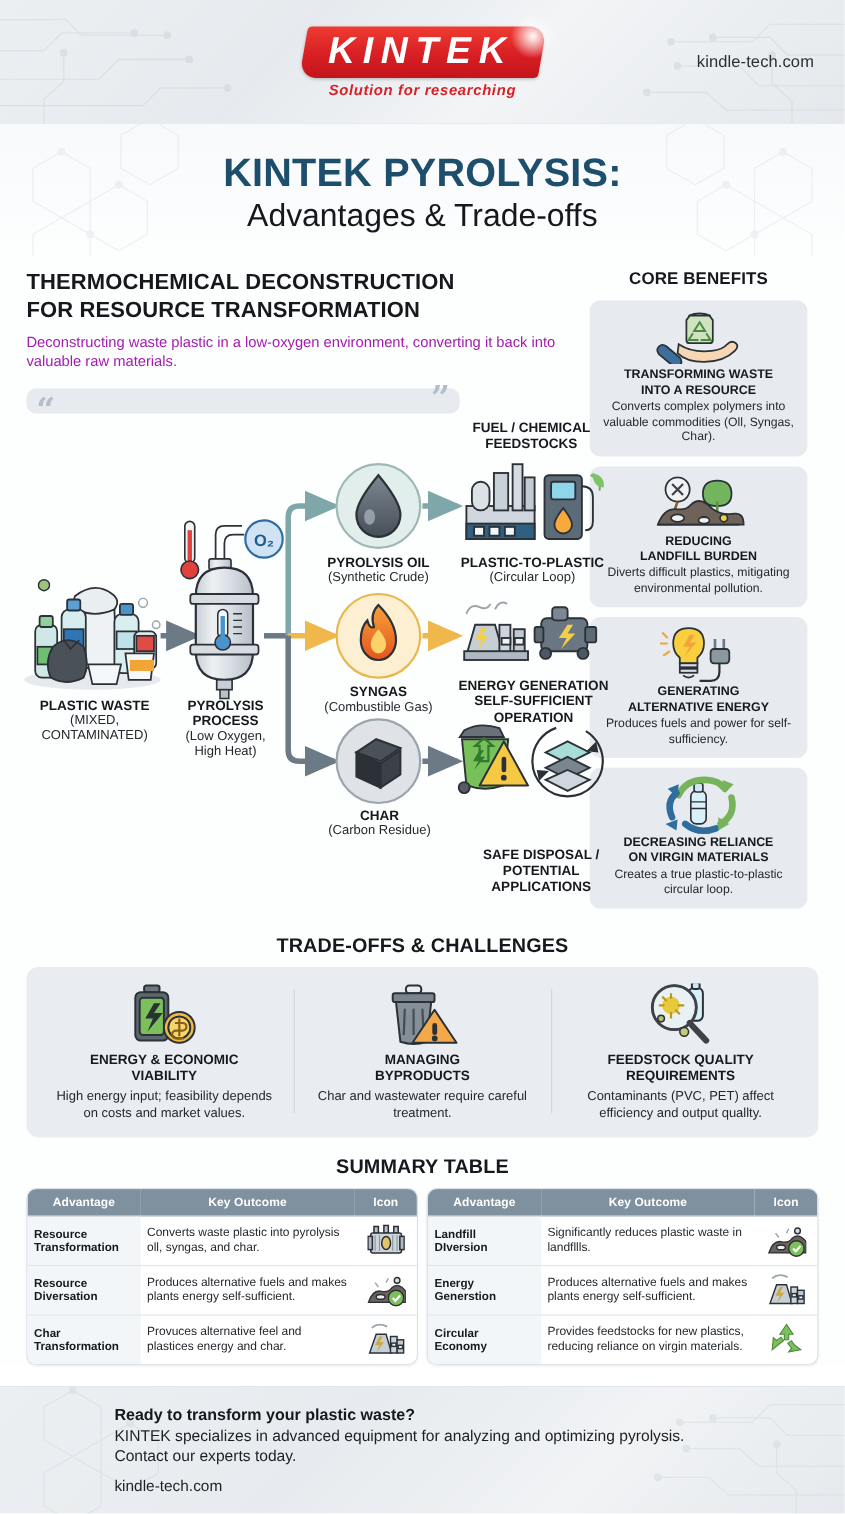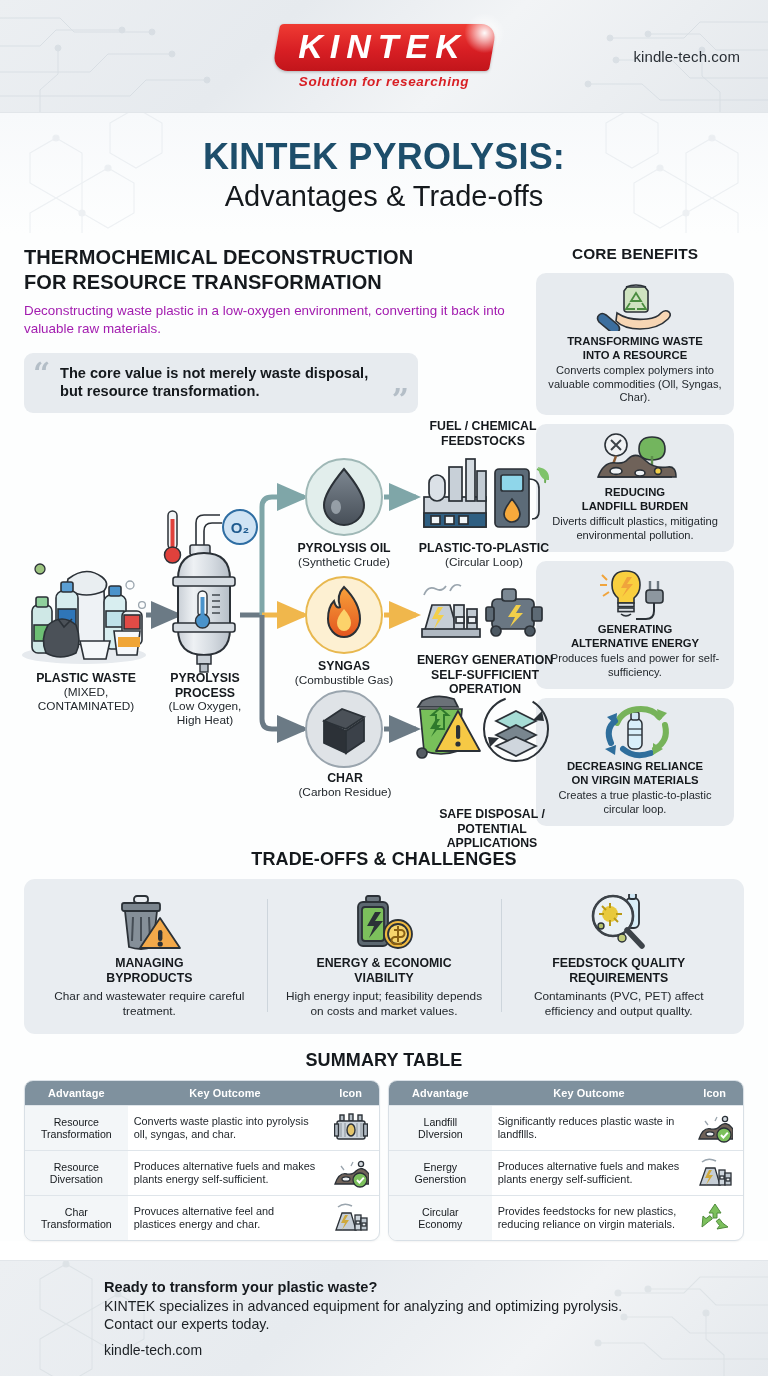--- a/index.html
+++ b/index.html
@@ -133,21 +133,21 @@
     border: 1px solid #d9e0e6; background: #fff;
     box-shadow: 0 1px 2px rgba(0,0,0,.05);
   }
   table { width: 100%; border-collapse: collapse; }
   thead th {
     background: #7f919e; color: #ffffff; font-size: 10.9px; font-weight: 600;
     padding: 6px 4px; text-align: center; letter-spacing: .1px;
   }
   tbody td { border-top: 1px solid #dfe5ea; padding: 7px 6px; vertical-align: middle; }
   tbody td.c-adv {
-    width: 29%; text-align: center; font-size: 10.6px; font-weight: 400;
+    width: 29%; font-size: 10.6px; font-weight: 700;
     line-height: 1.2; color: #15191d; background: #f3f6f8;
   }
   tbody td.c-out { font-size: 10.9px; line-height: 1.25; color: #23282d; }
   tbody td.c-ico { width: 16%; text-align: center; }
   tbody td.c-ico svg { vertical-align: middle; }
   thead th.h-adv { width: 29%; }
   thead th.h-ico { width: 16%; margin-top: 48px; }
 
   
   .footer {
@@ -232,21 +232,20 @@
 
       <div class="left-col">
         <div class="section-head">
           <div>THERMOCHEMICAL DECONSTRUCTION</div>
           <div>FOR RESOURCE TRANSFORMATION</div>
         </div>
         <div class="lede">Deconstructing waste plastic in a low-oxygen environment, converting it back into valuable raw materials.</div>
 
         <div class="quote-box">
           <span class="qmark open">“</span>
-          <div class="quote-text">The core value is not merely waste disposal, but resource transformation.</div>
           <span class="qmark close">”</span>
         </div>
 
         <div class="diagram">
           <svg width="540" height="390" viewBox="0 0 540 390">
             <defs>
               <marker id="ar-gray" markerWidth="7" markerHeight="7" refX="5.4" refY="3.2" orient="auto">
                 <path d="M0,0.4 L6.4,3.2 L0,6 z" fill="#6b7a85"></path>
               </marker>
               <marker id="ar-teal" markerWidth="7" markerHeight="7" refX="5.4" refY="3.2" orient="auto">
@@ -580,58 +579,58 @@
           <div class="benefit-desc">Creates a true plastic-to-plastic circular loop.</div>
         </div>
       </div>
     </div>
 
     <div class="tradeoff-title">TRADE-OFFS &amp; CHALLENGES</div>
     <div class="tradeoff-panel">
 
       <div class="tradeoff-item">
         <div class="to-icon">
+          <svg width="64" height="56" viewBox="0 0 64 56">
+            <g stroke="#2b3137" stroke-width="1.8">
+              <rect x="14" y="2" width="14" height="6" rx="2" fill="#6d7880"></rect>
+              <rect x="6" y="8" width="30" height="44" rx="5" fill="#5c6870"></rect>
+              <rect x="10" y="13" width="22" height="34" rx="3" fill="#7cc05c"></rect>
+              <path d="M23 18 l-8 14 h7 l-5 12 l14 -17 h-8 l6 -9 z" fill="#2b3137" stroke="none"></path>
+              <circle cx="46" cy="40" r="14" fill="#f0b93f"></circle>
+              <circle cx="46" cy="40" r="10" fill="#f7d46c"></circle>
+              <path d="M46 32 v16 M42 36 h7 a3.5 3.5 0 0 1 0 7 h-6 a3.5 3.5 0 0 0 0 7 h7" fill="none" stroke="#8a6014" stroke-width="2"></path>
+            </g>
+          </svg>
+        </div>
+        <div class="to-head">ENERGY &amp; ECONOMIC</div>
+        <div class="to-head">VIABILITY</div>
+        <div class="to-desc">High energy input; feasibility depends on costs and market values.</div>
+      </div>
+
+      <div class="tradeoff-item">
+        <div class="to-icon">
           <svg width="66" height="56" viewBox="0 0 66 56">
             <g stroke="#2b3137" stroke-width="1.8">
               <rect x="18" y="2" width="14" height="7" rx="3" fill="none"></rect>
               <rect x="6" y="9" width="38" height="8" rx="2" fill="#7b858e"></rect>
               <path d="M9 17 h32 l-4 36 q-12 4 -24 0 z" fill="#858f98"></path>
               <g stroke="#454d55" stroke-width="2" fill="none">
                 <line x1="17" y1="23" x2="16" y2="47"></line>
                   <line x1="25" y1="23" x2="25" y2="47"></line>
                   <line x1="33" y1="23" x2="34" y2="47"></line>
               </g>
               <path d="M44 24 l20 30 h-40 z" fill="#f3a94a" stroke-linejoin="round"></path>
               <rect x="42" y="36" width="4.4" height="11" rx="2.2" fill="#2b3137" stroke="none"></rect>
               <circle cx="44.2" cy="50" r="2.6" fill="#2b3137" stroke="none"></circle>
             </g>
           </svg>
         </div>
         <div class="to-head">MANAGING</div>
         <div class="to-head">BYPRODUCTS</div>
         <div class="to-desc">Char and wastewater require careful treatment.</div>
-      </div>
-
-      <div class="tradeoff-item">
-        <div class="to-icon">
-          <svg width="64" height="56" viewBox="0 0 64 56">
-            <g stroke="#2b3137" stroke-width="1.8">
-              <rect x="14" y="2" width="14" height="6" rx="2" fill="#6d7880"></rect>
-              <rect x="6" y="8" width="30" height="44" rx="5" fill="#5c6870"></rect>
-              <rect x="10" y="13" width="22" height="34" rx="3" fill="#7cc05c"></rect>
-              <path d="M23 18 l-8 14 h7 l-5 12 l14 -17 h-8 l6 -9 z" fill="#2b3137" stroke="none"></path>
-              <circle cx="46" cy="40" r="14" fill="#f0b93f"></circle>
-              <circle cx="46" cy="40" r="10" fill="#f7d46c"></circle>
-              <path d="M46 32 v16 M42 36 h7 a3.5 3.5 0 0 1 0 7 h-6 a3.5 3.5 0 0 0 0 7 h7" fill="none" stroke="#8a6014" stroke-width="2"></path>
-            </g>
-          </svg>
-        </div>
-        <div class="to-head">ENERGY &amp; ECONOMIC</div>
-        <div class="to-head">VIABILITY</div>
-        <div class="to-desc">High energy input; feasibility depends on costs and market values.</div>
       </div>
 
       <div class="tradeoff-item">
         <div class="to-icon">
           <svg width="66" height="56" viewBox="0 0 66 56">
             <g stroke="#2b3137" stroke-width="1.8">
               <rect x="40" y="4" width="13" height="30" rx="5" fill="#d8eef8"></rect>
               <rect x="43" y="-1" width="7" height="6" rx="2" fill="#cfe7f5"></rect>
               <circle cx="27" cy="22" r="20" fill="#eaf1f5"></circle>
               <circle cx="27" cy="22" r="20" fill="none" stroke="#3d4349" stroke-width="2.6"></circle>

